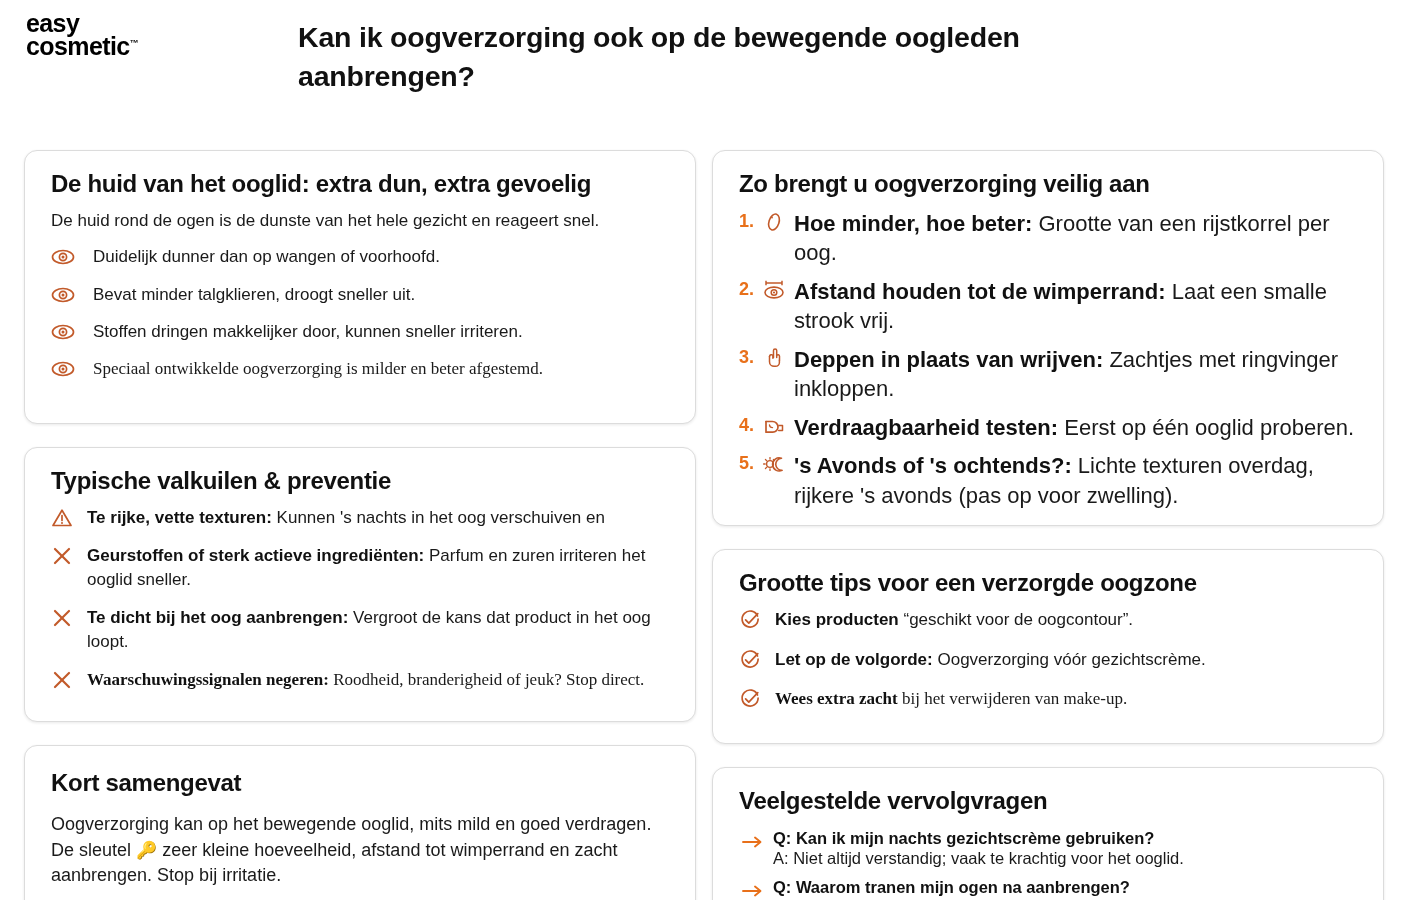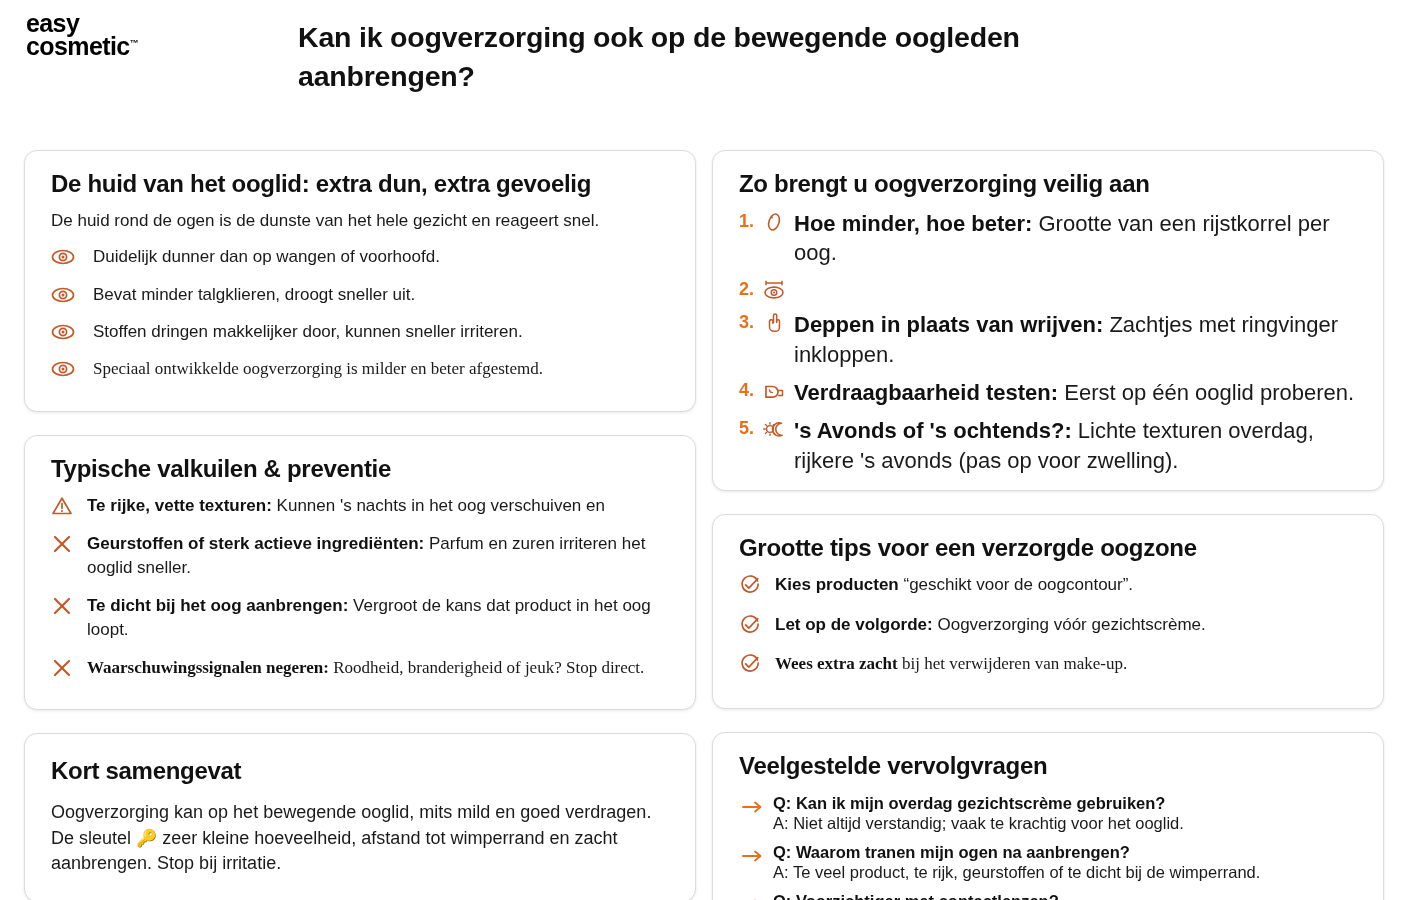--- a/index.html
+++ b/index.html
@@ -31,21 +31,21 @@
 
   
   .col-left  { position: absolute; left: 24px;  top: 150px; width: 672px; }
   .col-right { position: absolute; left: 712px; top: 150px; width: 672px; }
 
   .card {
     background: #fff;
     border: 1px solid #dcdcdc;
     border-radius: 13px;
     box-shadow: 0 1px 3px rgba(0,0,0,0.09);
-    padding: 18px 24px 16px 26px;
+    padding: 18px 24px 28px 26px;
     margin-bottom: 23px;
   }
   .card h2 {
     font-size: 24px; font-weight: 700; letter-spacing: -0.3px;
     color: #111; margin-bottom: 10px; line-height: 1.25;
   }
   .card .lead {
     font-size: 17px; line-height: 1.42; color: #1a1a1a; margin-bottom: 12px;
   }
 
@@ -232,20 +232,21 @@
           <span class="ico">
             <svg width="24" height="22" viewBox="0 0 24 22">
                 <line x1="4" y1="4" x2="20" y2="4" stroke="#C25A2A" stroke-width="1.5"></line>
                 <line x1="4" y1="1.8" x2="4" y2="6.2" stroke="#C25A2A" stroke-width="1.5"></line>
                 <line x1="20" y1="1.8" x2="20" y2="6.2" stroke="#C25A2A" stroke-width="1.5"></line>
                 <ellipse cx="12" cy="13.5" rx="9" ry="5.4" fill="none" stroke="#C25A2A" stroke-width="1.6"></ellipse>
                 <circle cx="12" cy="13.5" r="2.8" fill="none" stroke="#C25A2A" stroke-width="1.5"></circle>
                 <circle cx="12" cy="13.5" r="1.1" fill="#C25A2A"></circle>
               </svg>
           </span>
+          <span class="txt"><b>Afstand houden tot de wimperrand:</b><span> Laat een smalle strook vrij.</span></span>
         </li>
         <li class="numrow">
           <span class="num">3.</span>
           <span class="ico">
             <svg width="22" height="22" viewBox="0 0 22 22">
                 <path d="M10.5 3.5 v7 M10.5 3.5 a1.6 1.6 0 0 1 3.2 0 v7" fill="none" stroke="#C25A2A" stroke-width="1.5" stroke-linecap="round"></path>
                 <path d="M6.5 9.5 a2 2 0 0 1 3.4 -1.2 v3 M13.7 8.5 a1.5 1.5 0 0 1 2.8 0.7 v4" fill="none" stroke="#C25A2A" stroke-width="1.5" stroke-linecap="round"></path>
                 <path d="M6.5 9.5 v5.2 a4.6 4.6 0 0 0 4.6 4.6 h1.4 a3.9 3.9 0 0 0 3.9 -3.9 v-2.2" fill="none" stroke="#C25A2A" stroke-width="1.5" stroke-linecap="round" stroke-linejoin="round"></path>
               </svg>
           </span>
@@ -321,21 +322,21 @@
       <h2 style="margin-bottom:12px;">Veelgestelde vervolgvragen</h2>
       <ul class="rows">
         <li class="faqrow">
           <span class="ico">
             <svg width="24" height="14" viewBox="0 0 24 14">
                 <line x1="2" y1="7" x2="19" y2="7" stroke="#E8701A" stroke-width="1.9" stroke-linecap="round"></line>
                 <polyline points="14,2.5 19.5,7 14,11.5" fill="none" stroke="#E8701A" stroke-width="1.9" stroke-linecap="round" stroke-linejoin="round"></polyline>
               </svg>
           </span>
           <span class="qa">
-              <span class="q">Q: Kan ik mijn overdag gezichtscrème gebruiken?</span>
+              <span class="q">Q: Kan ik mijn nachts gezichtscrème gebruiken?</span>
               <span class="a">A: Niet altijd verstandig; vaak te krachtig voor het ooglid.</span>
             </span>
         </li>
         <li class="faqrow">
           <span class="ico">
             <svg width="24" height="14" viewBox="0 0 24 14">
                 <line x1="2" y1="7" x2="19" y2="7" stroke="#E8701A" stroke-width="1.9" stroke-linecap="round"></line>
                 <polyline points="14,2.5 19.5,7 14,11.5" fill="none" stroke="#E8701A" stroke-width="1.9" stroke-linecap="round" stroke-linejoin="round"></polyline>
               </svg>
           </span>

